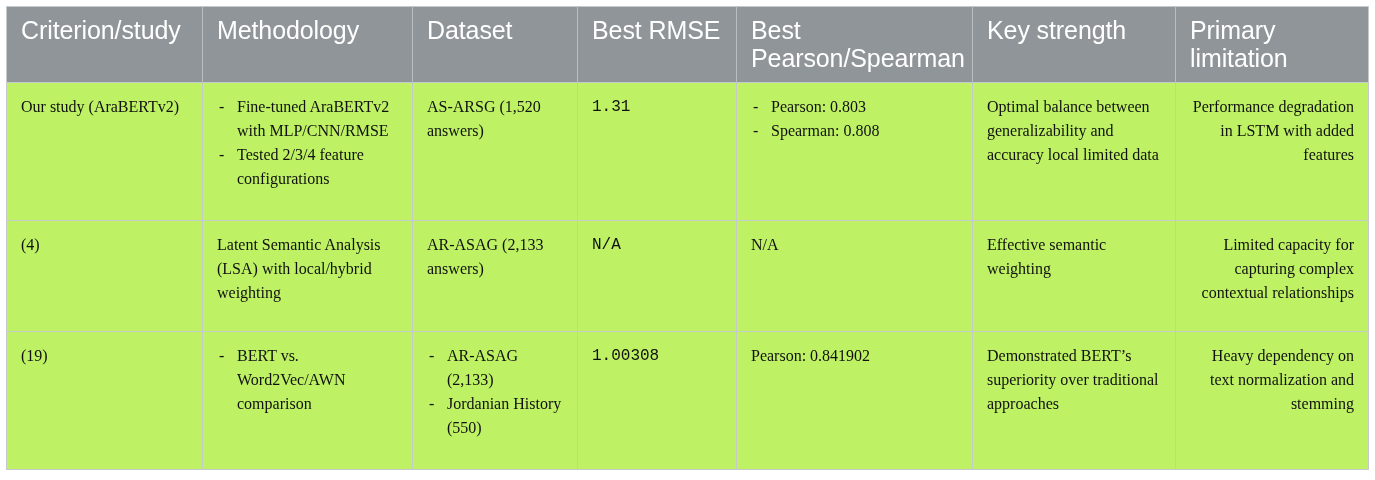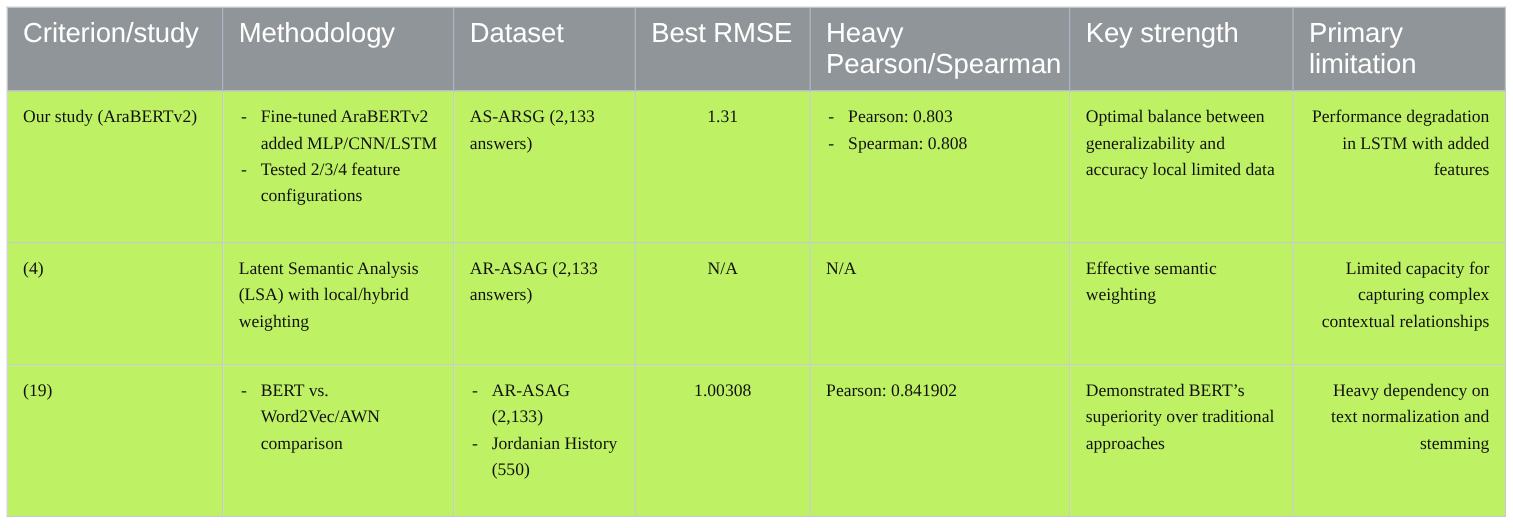--- a/index.html
+++ b/index.html
@@ -71,21 +71,22 @@
     padding: 12px 14px 14px 14px;
     border-top: 1px solid #c5cacd;
     border-right: 1px solid #c5cacd;
     box-sizing: border-box;
   }
   table.cmp tbody td:last-child {
     border-right: none;
     text-align: right;
   }
   table.cmp tbody td.center {
-    text-align: center;
+    text-align: left;
+    font-family: Liberation Mono, monospace;
   }
 
   
   .cell-text {
     margin: 0;
   }
 
   
   ul.dash-list {
     margin: 0;
@@ -118,40 +119,40 @@
       <col style="width:203px">
       <col style="width:193px">
     </colgroup>
 
     <thead>
       <tr>
         <th>Criterion/study</th>
         <th>Methodology</th>
         <th>Dataset</th>
         <th class="center">Best RMSE</th>
-        <th>Heavy Pearson/Spearman</th>
+        <th>Best Pearson/Spearman</th>
         <th class="center">Key strength</th>
         <th>Primary limitation</th>
       </tr>
     </thead>
 
     <tbody>
 
       <tr>
         <td>
           <p class="cell-text">Our study (AraBERTv2)</p>
         </td>
         <td>
           <ul class="dash-list">
-            <li>Fine-tuned AraBERTv2 added MLP/CNN/LSTM</li>
+            <li>Fine-tuned AraBERTv2 with MLP/CNN/RMSE</li>
             <li>Tested 2/3/4 feature configurations</li>
           </ul>
         </td>
         <td>
-          <p class="cell-text">AS-ARSG (2,133 answers)</p>
+          <p class="cell-text">AS-ARSG (1,520 answers)</p>
         </td>
         <td class="center">
           <p class="cell-text">1.31</p>
         </td>
         <td>
           <ul class="dash-list">
             <li>Pearson: 0.803</li>
             <li>Spearman: 0.808</li>
           </ul>
         </td>

